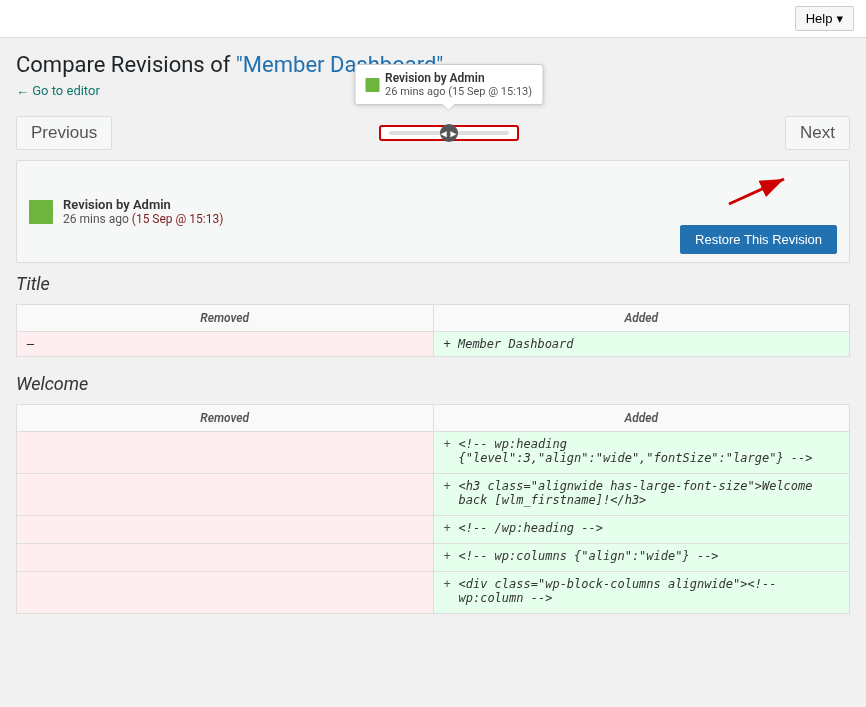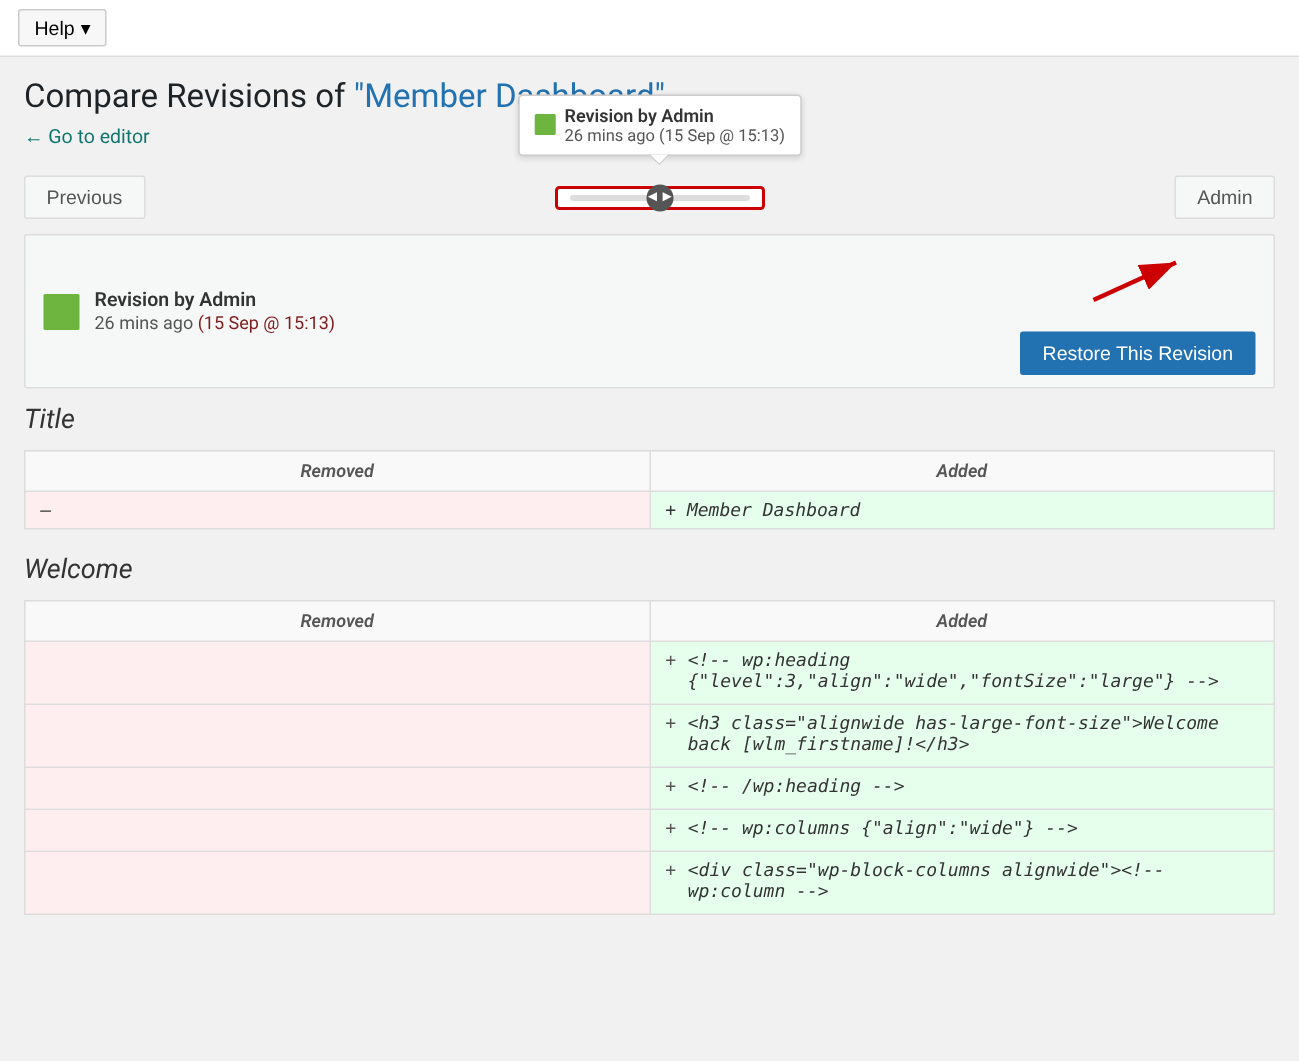--- a/index.html
+++ b/index.html
@@ -1,32 +1,32 @@
 <!DOCTYPE html>
 <html><head>
   <meta charset="utf-8">
   <style>
     * { box-sizing: border-box; margin: 0; padding: 0; }
     body { font-family: -apple-system, BlinkMacSystemFont, "Segoe UI", Roboto, sans-serif; font-size: 13px; background: #f1f1f1; color: #333; }
 
     .wrap { background: #f1f1f1; padding: 0; }
 
     
-    .top-bar { background: #fff; border-bottom: 1px solid #ddd; padding: 6px 12px; display: flex; justify-content: flex-start; }
+    .top-bar { background: #fff; border-bottom: 1px solid #ddd; padding: 6px 12px; display: flex; justify-content: flex-end; }
     .help-btn { background: #f7f7f7; border: 1px solid #ccc; border-radius: 2px; padding: 4px 10px; font-size: 13px; cursor: pointer; display: flex; align-items: center; gap: 4px; }
 
     
     .page-header { padding: 14px 16px 8px 16px; }
     .page-title { font-size: 22px; font-weight: 400; color: #1d2327; margin-bottom: 6px; }
     .page-title a { color: #2271b1; text-decoration: none; }
     .go-to-editor { color: #0f766e; font-size: 13px; text-decoration: none; }
 
     
     .revisions-nav { display: flex; align-items: center; justify-content: space-between; padding: 10px 16px; position: relative; }
-    .nav-btn { background: #f6f7f7; border: 1px solid #ddd; border-radius: 2px; padding: 6px 14px; font-size: 13px; cursor: pointer; color: #555; }
+    .nav-btn { background: #f6f7f7; border: 1px solid #ddd; border-radius: 2px; padding: 6px 14px; font-size: 17px; cursor: pointer; color: #555; }
 
     
     .slider-container { position: relative; display: flex; align-items: center; justify-content: center; }
     .slider-tooltip { position: absolute; bottom: 36px; left: 50%; transform: translateX(-50%); background: #fff; border: 1px solid #ccc; border-radius: 3px; padding: 6px 10px; font-size: 12px; white-space: nowrap; box-shadow: 0 1px 4px rgba(0,0,0,0.15); z-index: 10; }
     .slider-tooltip::after { content: ''; position: absolute; bottom: -7px; left: 50%; transform: translateX(-50%); border-left: 7px solid transparent; border-right: 7px solid transparent; border-top: 7px solid #ccc; }
     .slider-tooltip::before { content: ''; position: absolute; bottom: -6px; left: 50%; transform: translateX(-50%); border-left: 6px solid transparent; border-right: 6px solid transparent; border-top: 6px solid #fff; z-index: 1; }
     .tooltip-author { font-weight: 600; font-size: 12px; }
     .tooltip-time { font-size: 11px; color: #555; }
     .tooltip-dot { width: 14px; height: 14px; background: #6db53f; display: inline-block; border-radius: 1px; margin-right: 6px; vertical-align: middle; }
 
@@ -106,21 +106,21 @@
       <div class="slider-track-wrap">
         <div class="slider-track">
           <div class="slider-thumb">
             <span class="slider-arrow-icon">◄►</span>
           </div>
         </div>
       </div>
     </div>
 
     <button class="nav-btn">
-      <span>Admin</span>
+      <span>Next</span>
     </button>
   </div>
 
   <div class="revision-bar">
     <div class="revision-left">
       <div class="rev-dot"></div>
       <div>
         <div class="rev-author">Revision by Admin</div>
         <div class="rev-time">
           <span>26 mins ago </span><a href="#"><span>(15 Sep @ 15:13)</span></a>

